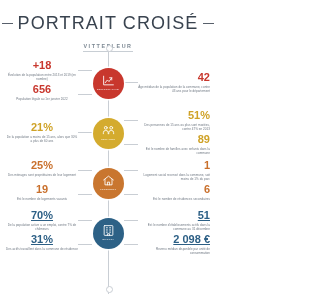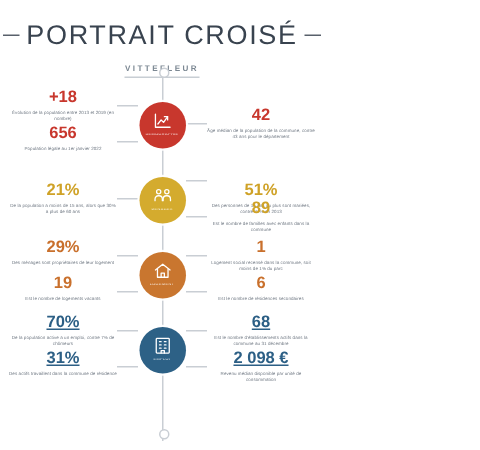--- a/index.html
+++ b/index.html
@@ -131,21 +131,21 @@
     z-index: 1;
   }
 
   
   .stat {
     position: absolute;
     width: 72px;
     z-index: 2;
   }
   .stat.left  { left: 6px;  text-align: center; }
-  .stat.right { right: 6px; text-align: center; }
+  .stat.right { right: 6px; text-align: right; }
 
   .stat-value {
     font-size: 11px;
     font-weight: 700;
     line-height: 1;
     margin-bottom: 2px;
     white-space: nowrap;
   }
   .stat-desc {
     font-size: 3px;
@@ -221,21 +221,21 @@
             <path d="M12.5 18v-2a4 4 0 0 1 4-4h1a4 4 0 0 1 4 4v2"></path>
           </svg>
         </span>
         <span class="cap">MÉNAGES</span>
       </div>
       <div class="stat left" style="top: calc(50% - 11px);">
         <div class="stat-value">21%</div>
         <div class="stat-desc">De la population a moins de 15 ans, alors que 30% a plus de 60 ans</div>
       </div>
       <div class="conn" style="top: calc(50% - 1px); left: 78px; right: 124px;"></div>
-      <div class="stat right" style="top: calc(26% - 11px); margin-top: 12px;">
+      <div class="stat right" style="top: calc(26% - 11px);">
         <div class="stat-value">51%</div>
         <div class="stat-desc">Des personnes de 15 ans ou plus sont mariées, contre 47% en 2013</div>
       </div>
       <div class="conn" style="top: calc(26% - 1px); right: 78px; left: 124px;"></div>
       <div class="stat right" style="top: calc(74% - 11px);">
         <div class="stat-value">89</div>
         <div class="stat-desc">Est le nombre de familles avec enfants dans la commune</div>
       </div>
       <div class="conn" style="top: calc(74% - 1px); right: 78px; left: 124px;"></div>
     </div>
@@ -244,21 +244,21 @@
         <span class="ico">
           <svg viewBox="0 0 24 24" fill="none" stroke="#fff" stroke-width="1.6" stroke-linecap="round" stroke-linejoin="round">
             <path d="M3 11l9-7 9 7"></path>
             <path d="M5.5 10v10h13V10"></path>
             <path d="M10 20v-5h4v5"></path>
           </svg>
         </span>
         <span class="cap">LOGEMENT</span>
       </div>
       <div class="stat left" style="top: calc(26% - 11px);">
-        <div class="stat-value">29%</div>
+        <div class="stat-value">25%</div>
         <div class="stat-desc">Des ménages sont propriétaires de leur logement</div>
       </div>
       <div class="conn" style="top: calc(26% - 1px); left: 78px; right: 124px;"></div>
       <div class="stat left" style="top: calc(74% - 11px);">
         <div class="stat-value">19</div>
         <div class="stat-desc">Est le nombre de logements vacants</div>
       </div>
       <div class="conn" style="top: calc(74% - 1px); left: 78px; right: 124px;"></div>
       <div class="stat right" style="top: calc(26% - 11px);">
         <div class="stat-value">1</div>
@@ -286,21 +286,21 @@
         <div class="stat-value">70%</div>
         <div class="stat-desc">De la population active a un emploi, contre 7% de chômeurs</div>
       </div>
       <div class="conn" style="top: calc(26% - 1px); left: 78px; right: 124px;"></div>
       <div class="stat left" style="top: calc(74% - 11px);">
         <div class="stat-value">31%</div>
         <div class="stat-desc">Des actifs travaillent dans la commune de résidence</div>
       </div>
       <div class="conn" style="top: calc(74% - 1px); left: 78px; right: 124px;"></div>
       <div class="stat right" style="top: calc(26% - 11px);">
-        <div class="stat-value">68</div>
+        <div class="stat-value">51</div>
         <div class="stat-desc">Est le nombre d'établissements actifs dans la commune au 31 décembre</div>
       </div>
       <div class="conn" style="top: calc(26% - 1px); right: 78px; left: 124px;"></div>
       <div class="stat right" style="top: calc(74% - 11px);">
         <div class="stat-value">2 098 €</div>
         <div class="stat-desc">Revenu médian disponible par unité de consommation</div>
       </div>
       <div class="conn" style="top: calc(74% - 1px); right: 78px; left: 124px;"></div>
     </div>
   </div>

